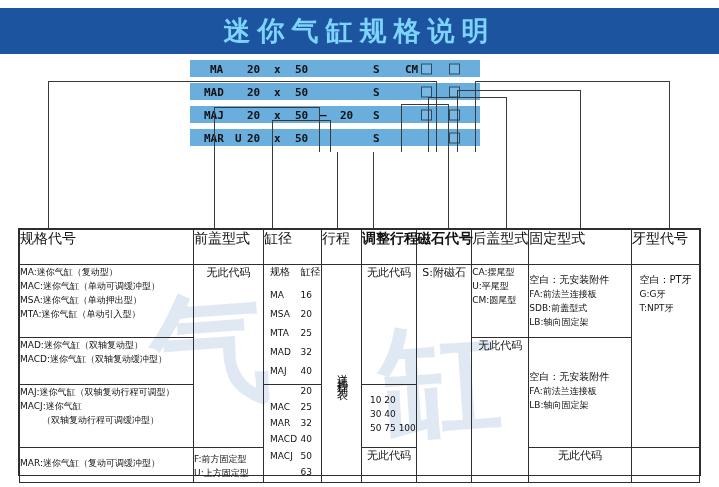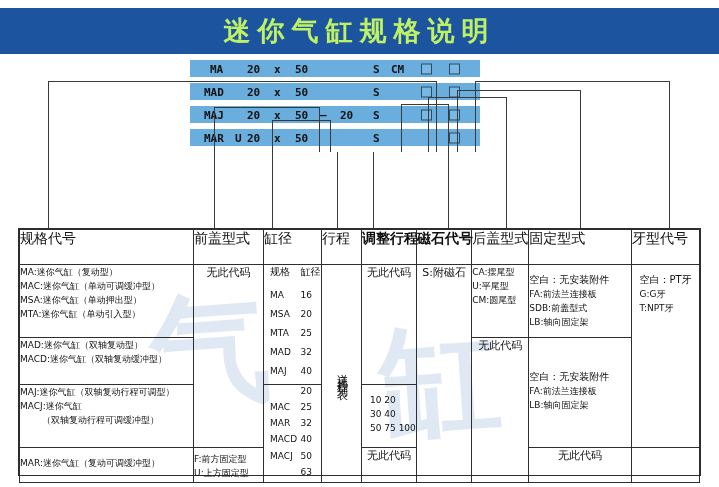--- a/index.html
+++ b/index.html
@@ -118,32 +118,32 @@
 <body>
 
 <div id="root">
 
   <div class="watermark">
     <div class="wm-txt wm1">气</div>
     <div class="wm-txt wm2">缸</div>
   </div>
 
   <div class="banner" style="background: rgb(28, 84, 160);">
-    <div class="banner-title" style="color: #bef264; font-family: Liberation Serif, serif;">迷你气缸规格说明</div>
+    <div class="banner-title" style="color: #7dd3fc; font-family: Liberation Serif, serif;">迷你气缸规格说明</div>
   </div>
 
   <div class="coderows">
 
     <div class="coderow cr0" style="background: rgb(105, 174, 221);">
       <span class="tok" style="left:20px">MA</span>
       <span class="tok" style="left:57px">20</span>
       <span class="tok" style="left:84px">x</span>
       <span class="tok" style="left:105px">50</span>
       <span class="tok" style="left:183px">S</span>
-      <span class="tok" style="left:201px">CM</span>
+      <span class="tok" style="left:215px">CM</span>
       <span class="box" style="left:231px"></span>
       <span class="box" style="left:259px"></span>
     </div>
 
     <div class="coderow cr1" style="background: rgb(105, 174, 221);">
       <span class="tok" style="left:14px">MAD</span>
       <span class="tok" style="left:57px">20</span>
       <span class="tok" style="left:84px">x</span>
       <span class="tok" style="left:105px">50</span>
       <span class="tok" style="left:183px">S</span>

